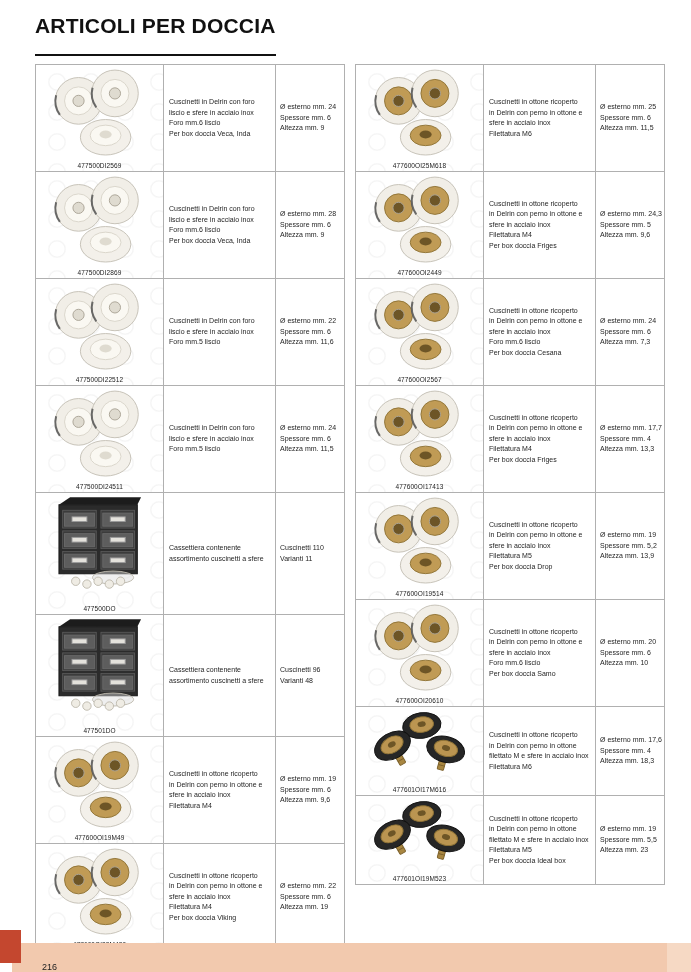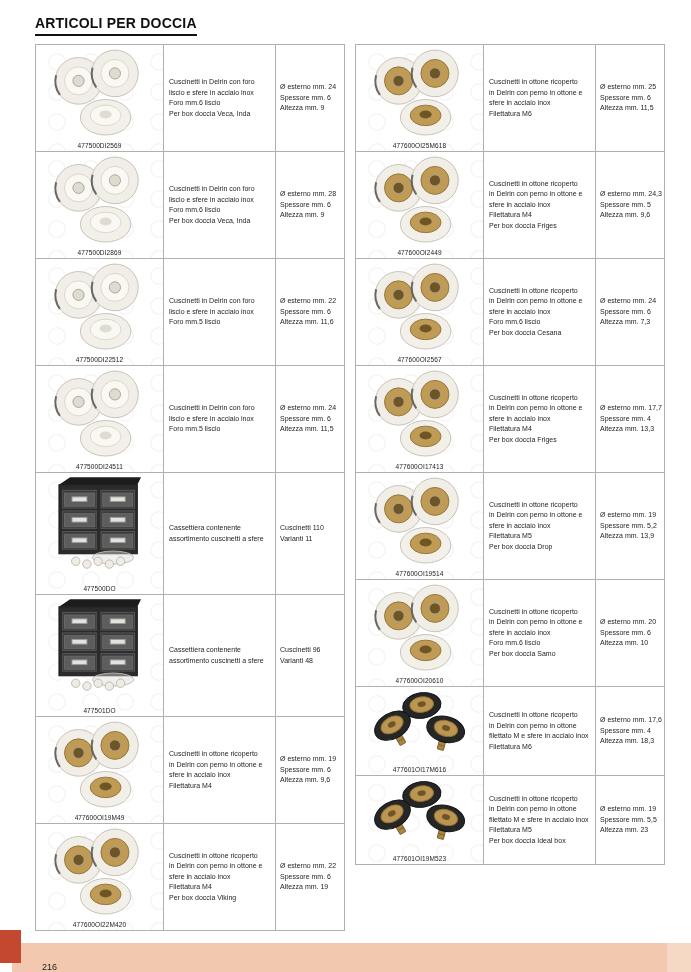--- a/index.html
+++ b/index.html
@@ -3,22 +3,22 @@
 <meta charset="utf-8">
 <style>
   html,body{margin:0;padding:0;}
   body{
     width:691px;height:972px;position:relative;overflow:hidden;
     background:#ffffff;font-family:"Liberation Sans",sans-serif;color:#1e1e1e;
   }
   
   .title-wrap{margin:14px 0 8px 35px;}
   .page-title{
-    display:inline-block;font-size:14px;font-weight:bold;color:#111;
-    letter-spacing:.2px;border-bottom:2.5px solid #111;padding-bottom:3px;margin:0;
+    display:inline-block;font-size:21px;font-weight:bold;color:#111;
+    letter-spacing:.2px;border-bottom:2.5px solid #111;padding-bottom:16px;margin:0;
   }
   
   .catalog{display:flex;align-items:flex-start;margin-left:35px;gap:10px;}
   .catalog-column{width:310px;border:1px solid #b0b0b0;box-sizing:border-box;background:#fff;}
   .row{display:flex;border-bottom:1px solid #b0b0b0;min-height:106px;}
   .row:last-child{border-bottom:none;}
   .row.cabinet{min-height:121px;}
   .row.brass-stem-rollers{min-height:88px;}
   .cell{box-sizing:border-box;}
   .cell-image{

